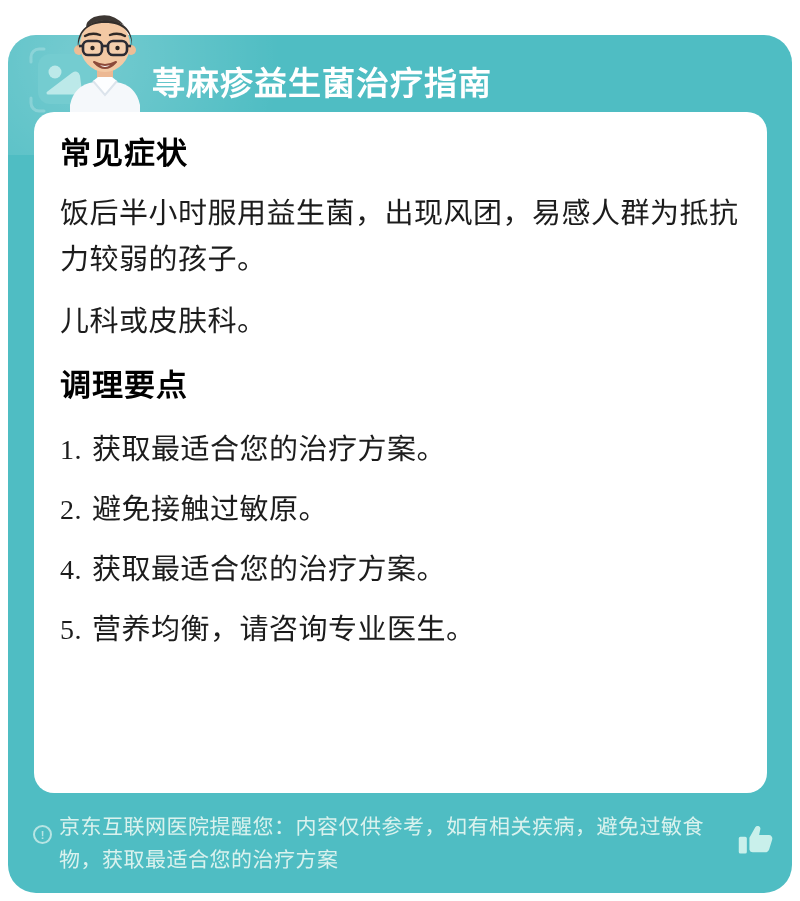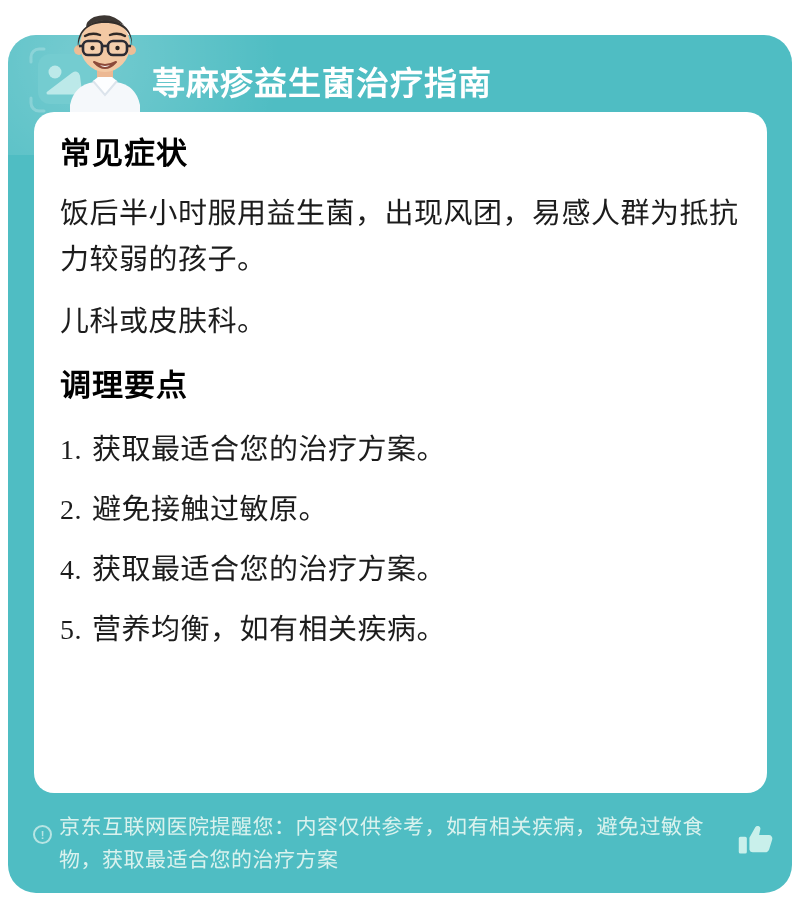--- a/index.html
+++ b/index.html
@@ -134,21 +134,21 @@
       <h2>常见症状</h2>
       <p>饭后半小时服用益生菌，出现风团，易感人群为抵抗力较弱的孩子。</p>
 
       <p>儿科或皮肤科。</p>
 
       <h2>调理要点</h2>
       <ol class="points">
         <li><span class="num">1.</span><span>获取最适合您的治疗方案。</span></li>
         <li><span class="num">2.</span><span>避免接触过敏原。</span></li>
         <li><span class="num">4.</span><span>获取最适合您的治疗方案。</span></li>
-        <li><span class="num">5.</span><span>营养均衡，如有相关疾病。</span></li>
+        <li><span class="num">5.</span><span>营养均衡，请咨询专业医生。</span></li>
       </ol>
     </div>
 
     <div class="footer">
       <span class="info-icon">!</span>
       <p class="disclaimer">京东互联网医院提醒您：内容仅供参考，如有相关疾病，避免过敏食物，获取最适合您的治疗方案</p>
       <span class="thumb">
         <svg width="44" height="44" viewBox="0 0 24 24" fill="var(--thumb-color)">
           <path d="M3.5 10.2 h2.6 a0.9 0.9 0 0 1 0.9 0.9 v7.4 a0.9 0.9 0 0 1 -0.9 0.9 H3.5 a0.9 0.9 0 0 1 -0.9 -0.9 v-7.4 a0.9 0.9 0 0 1 0.9 -0.9 Z"></path>
           <path d="M8.4 18.3 V10.8 L11.6 5.1 a1.5 1.5 0 0 1 2.8 0.9 l-0.7 3.3 h5.3 a1.9 1.9 0 0 1 1.8 2.5 l-1.6 5.2 a2.4 2.4 0 0 1 -2.3 1.7 H10.3 a1.9 1.9 0 0 1 -1.9 -1.4 Z"></path>

